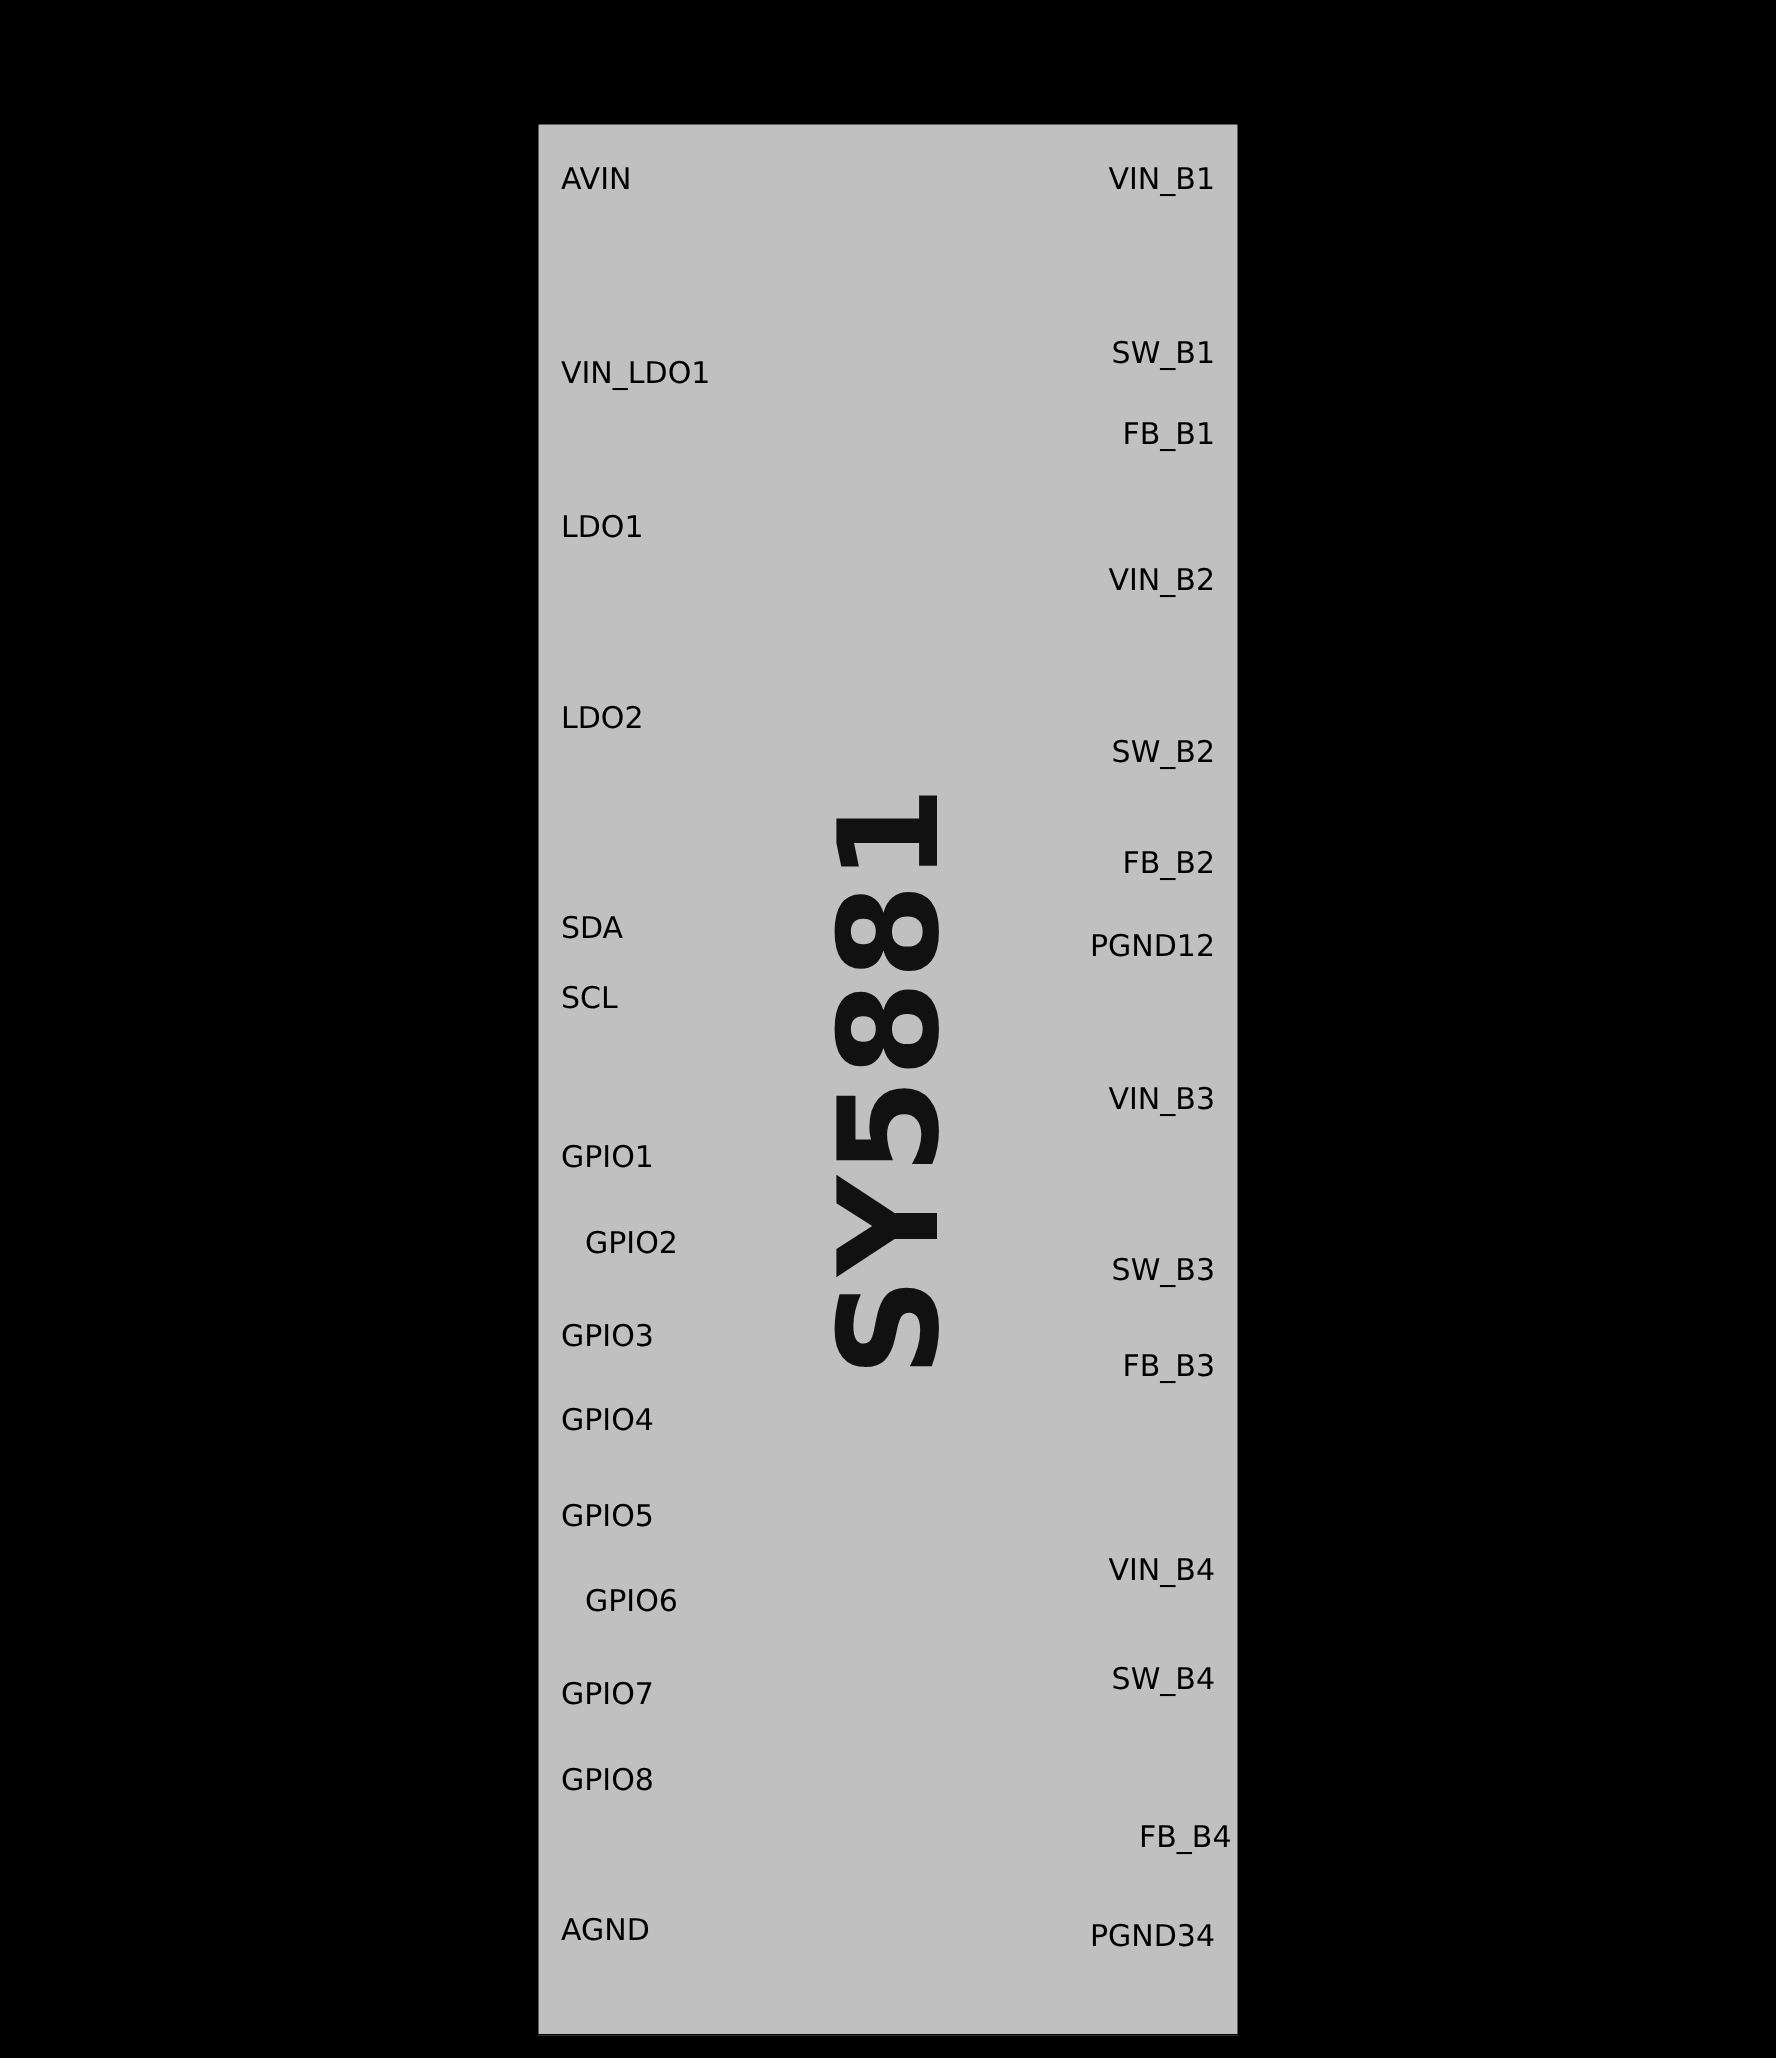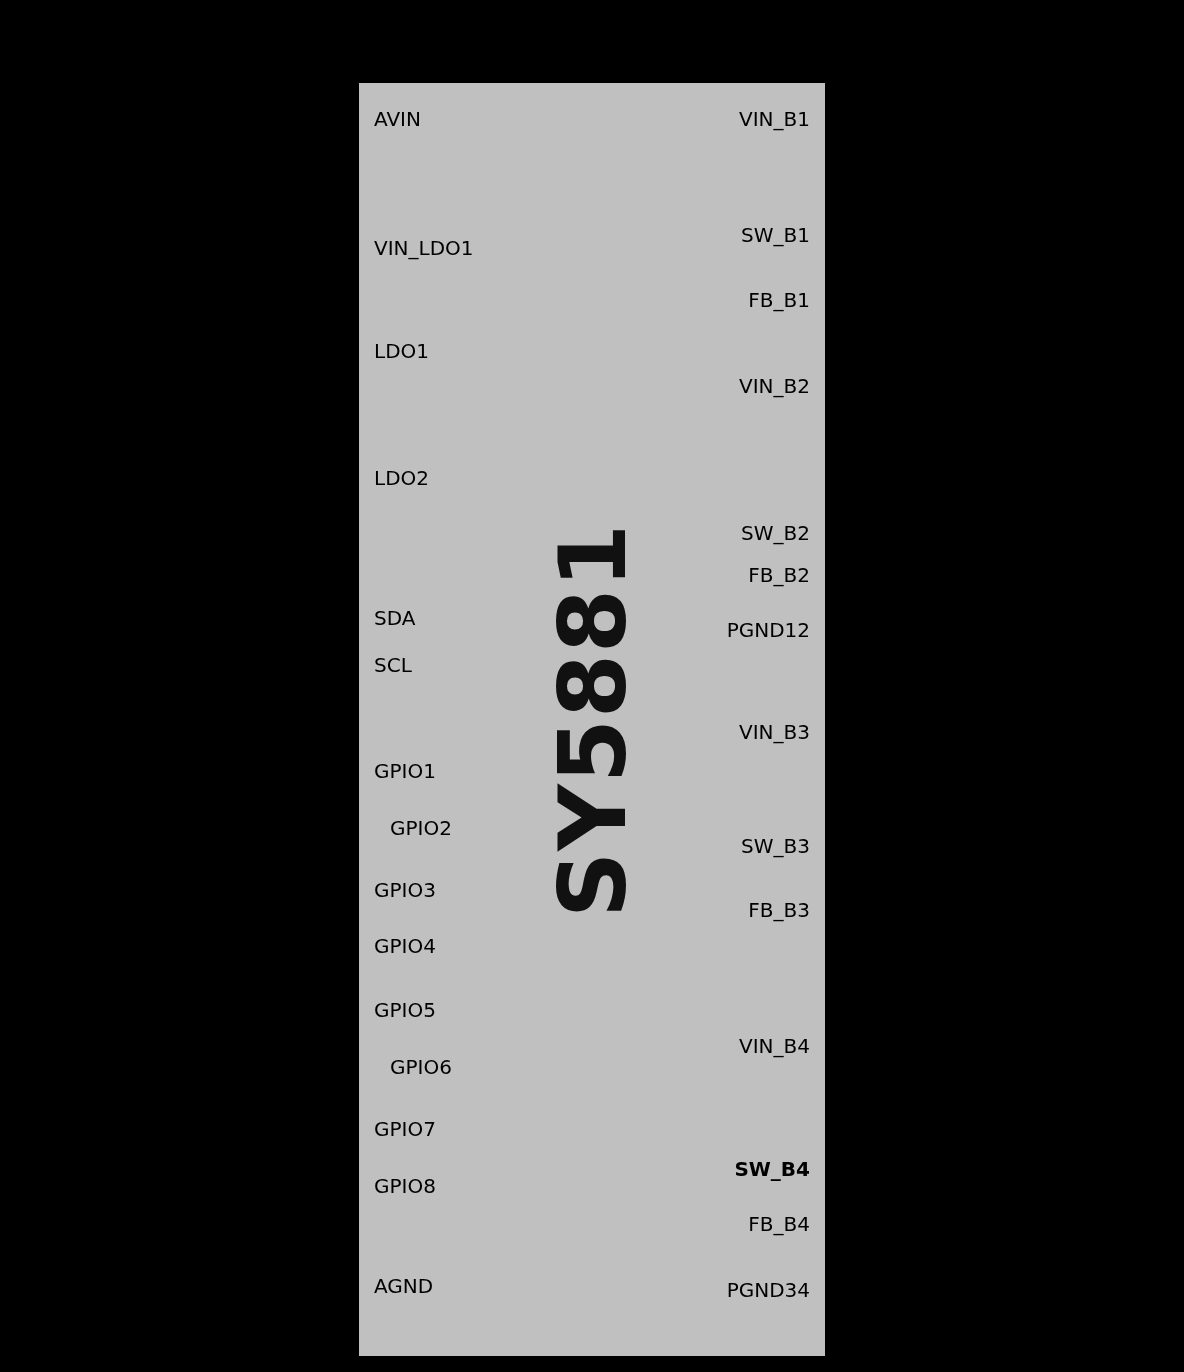--- a/index.html
+++ b/index.html
@@ -89,26 +89,26 @@
       <div class="pin-label pin-left" style="left: 374px; top: 936px;">GPIO4</div>
       <div class="pin-label pin-left" style="left: 374px; top: 1000px;">GPIO5</div>
       <div class="pin-label pin-left" style="left: 390px; top: 1057px; text-align: center;">GPIO6</div>
       <div class="pin-label pin-left" style="left: 374px; top: 1119px;">GPIO7</div>
       <div class="pin-label pin-left" style="left: 374px; top: 1176px;">GPIO8</div>
       <div class="pin-label pin-left" style="left: 374px; top: 1276px;">AGND</div>
     </div>
   <div id="right-pins" style="position: absolute; left: 0px; top: 0px; width: 1184px; height: 1372px; border-radius: 13px;">
       <div class="pin-label pin-right" style="right: 374px; top: 109px;">VIN_B1</div>
       <div class="pin-label pin-right" style="right: 374px; top: 225px;">SW_B1</div>
-      <div class="pin-label pin-right" style="right: 374px; top: 290px;">FB_B1</div>
+      <div class="pin-label pin-right" style="right: 374px; top: 279px;">FB_B1</div>
       <div class="pin-label pin-right" style="right: 374px; top: 376px;">VIN_B2</div>
-      <div class="pin-label pin-right" style="right: 374px; top: 491px; margin-top: 32px;">SW_B2</div>
+      <div class="pin-label pin-right" style="right: 374px; top: 491px;">SW_B2</div>
       <div class="pin-label pin-right" style="right: 374px; top: 555px; margin-top: 10px;">FB_B2</div>
       <div class="pin-label pin-right" style="right: 374px; top: 620px;">PGND12</div>
       <div class="pin-label pin-right" style="right: 374px; top: 722px;">VIN_B3</div>
       <div class="pin-label pin-right" style="right: 374px; top: 836px;">SW_B3</div>
       <div class="pin-label pin-right" style="right: 374px; top: 900px;">FB_B3</div>
       <div class="pin-label pin-right" style="right: 374px; top: 1036px;">VIN_B4</div>
-      <div class="pin-label pin-right" style="right: 374px; top: 1159px; font-weight: bold;">SW_B4</div>
-      <div class="pin-label pin-right" style="right: 374px; top: 1214px; margin-left: 20px;">FB_B4</div>
+      <div class="pin-label pin-right" style="right: 374px; top: 1109px;">SW_B4</div>
+      <div class="pin-label pin-right" style="right: 363px; top: 1214px; margin-left: 20px;">FB_B4</div>
       <div class="pin-label pin-right" style="right: 374px; top: 1280px;">PGND34</div>
     </div>
 </div>
 
 </body></html>

